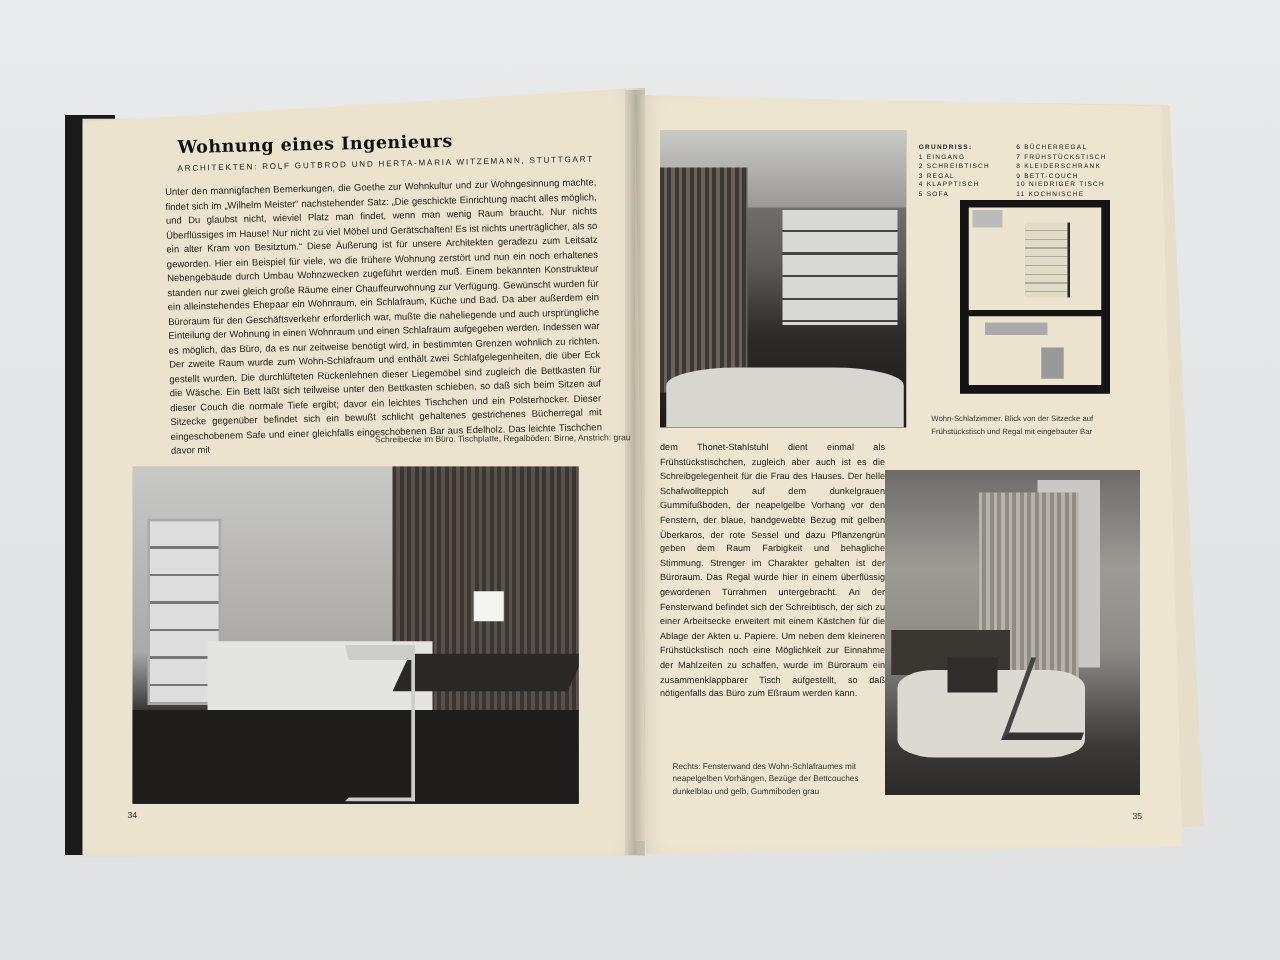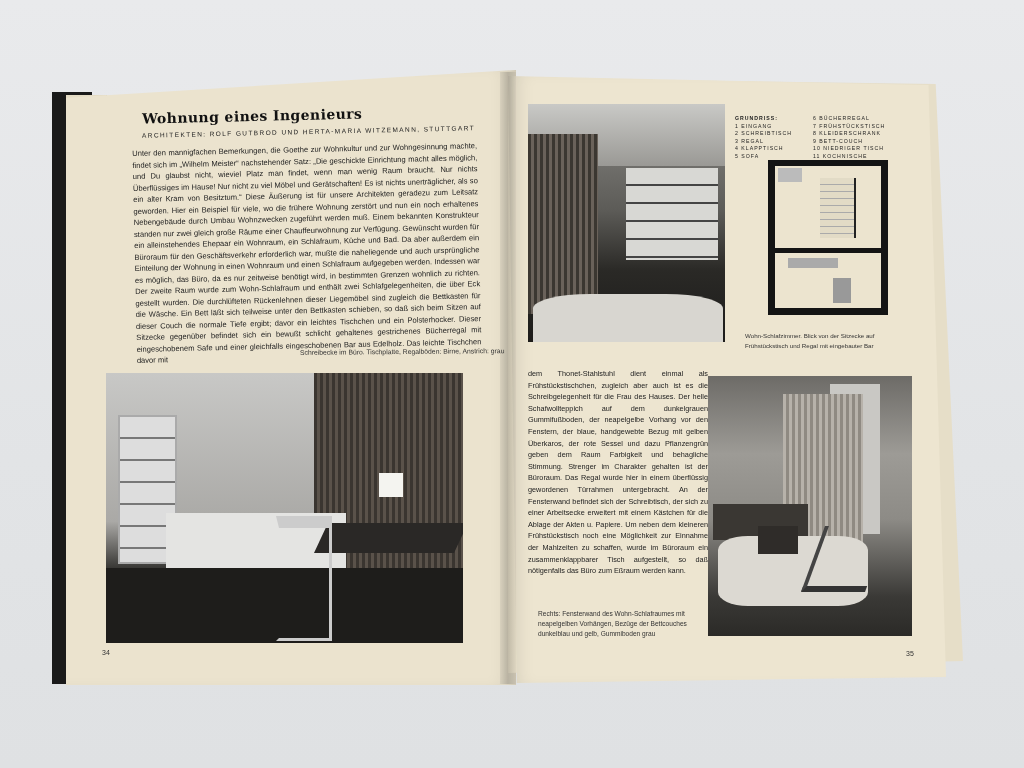--- a/index.html
+++ b/index.html
@@ -43,21 +43,21 @@
   .plan-col{position:absolute;}
   .plan{position:absolute;left:768px;top:160px;width:120px;height:155px;}
   .plan .outer{position:absolute;inset:0;border:7px solid #141414;border-top-width:6px;background:#ece4cf;}
   .plan .mid{position:absolute;left:0;top:88px;width:120px;height:5px;background:#141414;}
   .plan .stair{position:absolute;left:52px;top:18px;width:34px;height:60px;background:repeating-linear-gradient(180deg,#e2dbc6 0 6px,#aaa 6px 7px);border-right:2px solid #222;}
   .plan .f1{position:absolute;left:10px;top:8px;width:24px;height:14px;background:#bbb;}
   .plan .f2{position:absolute;left:20px;top:98px;width:50px;height:10px;background:#aaa;}
   .plan .f3{position:absolute;left:65px;top:118px;width:18px;height:25px;background:#999;}
   .cap-rt{position:absolute;left:745px;top:331px;font-size:6.2px;line-height:10px;color:#333;}
 
-  .bodytext-rt{position:absolute;left:528px;top:368px;width:180px;font-size:7.3px;line-height:11.6px;color:#222;text-align:justify;}
+  .bodytext-rt{position:absolute;left:528px;top:352px;width:180px;font-size:7.3px;line-height:11.6px;color:#222;text-align:justify;}
   .cap-rt2{position:absolute;left:538px;top:609px;width:172px;font-size:6.6px;line-height:10px;color:#333;}
   .photo-rb{left:708px;top:376px;width:204px;height:260px;background:linear-gradient(180deg,#6d6b67 0%,#9d9b96 30%,#8d8b86 55%,#3a3936 85%,#2b2a27 100%);}
   .photo-rb .curtain{position:absolute;left:75px;top:18px;width:80px;height:160px;background:repeating-linear-gradient(90deg,#b7b2aa 0 3px,#8f8a82 3px 6px);}
   .photo-rb .window{position:absolute;left:122px;top:8px;width:50px;height:150px;background:#c9c8c4;}
   .photo-rb .sofa{position:absolute;left:5px;top:128px;width:95px;height:36px;background:#3a3733;}
   .photo-rb .rug{position:absolute;left:10px;top:160px;width:150px;height:70px;background:#dcd9d2;border-radius:20%;}
   .photo-rb .chair{position:absolute;left:105px;top:150px;width:60px;height:60px;border-bottom:6px solid #333;border-left:4px solid #444;transform:skewX(-20deg);}
   .photo-rb .ottoman{position:absolute;left:50px;top:150px;width:40px;height:28px;background:#2f2c29;}
 
   .pn{position:absolute;font-size:7px;color:#333;}

